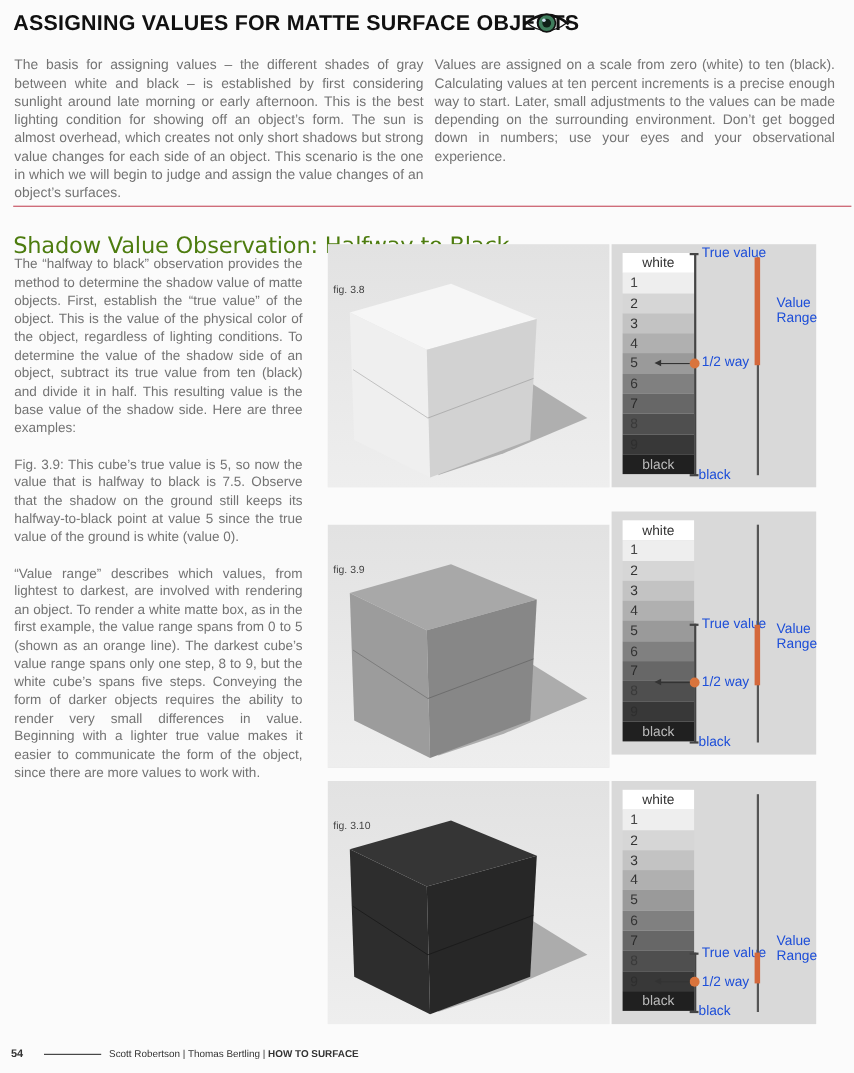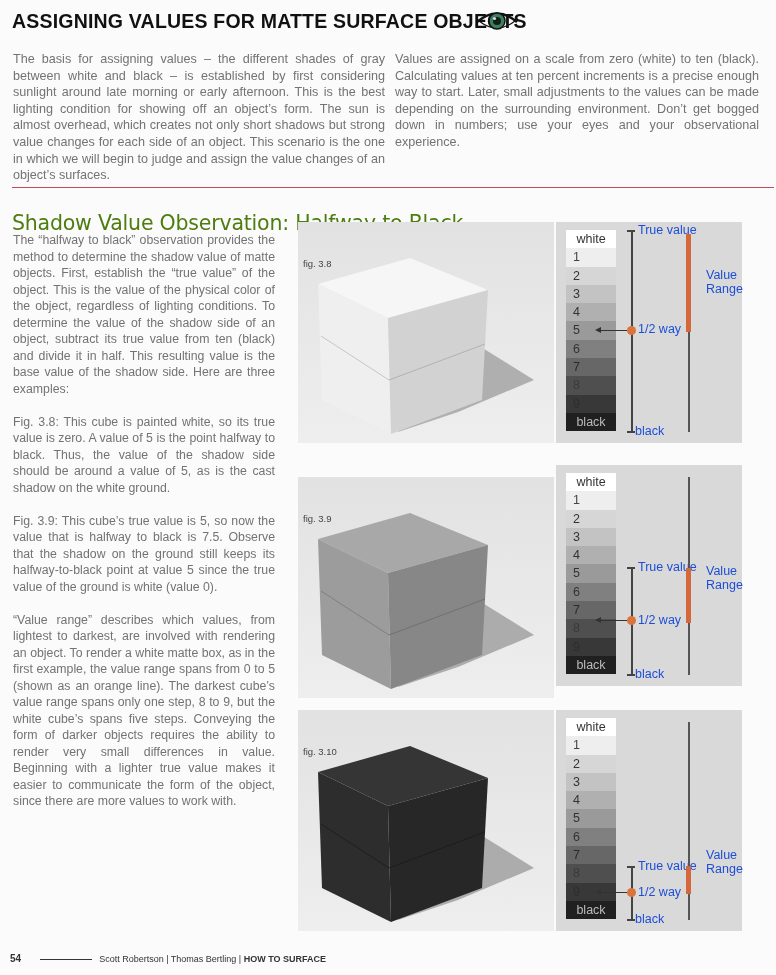--- a/index.html
+++ b/index.html
@@ -15,21 +15,21 @@
   .rule { position: absolute; left: 12px; top: 187px; width: 762px; height: 1px; background: #c44a5a; }
   .h2 { position: absolute; left: 12px; top: 211px; font-size: 20.5px; color: #4d7c0f;
         font-family: "DejaVu Sans", sans-serif; font-weight: normal; white-space: nowrap; letter-spacing: -0.2px;}
   .body-col { left: 13px; top: 232px; width: 262px; font-size: 12.3px; line-height: 16.5px; }
   .body-col p { margin: 0 0 16.5px 0; }
   .fig { position: absolute; left: 298px; width: 256px; height: 221px; background: #e6e6e6; overflow: hidden; }
   .fig-label { position: absolute; left: 5px; top: 4px; font-size: 9.5px; color: #444;
                font-family: "Liberation Sans", sans-serif; margin-top: 32px; }
   .fig svg { position: absolute; left: 0; top: 0; }
   .scale-panel { position: absolute; left: 556px; width: 186px; height: 221px; background: #d9d9d9; }
-  .swatches { position: absolute; left: 10px; top: 8px; width: 50px; }
+  .swatches { position: absolute; left: 10px; top: 8px; width: 65px; }
   .sw { height: 18.3px; font-size: 12.5px; line-height: 18px; padding-left: 7px; box-sizing: border-box;
         font-family: "Liberation Sans", sans-serif; }
   .sw.first { text-align: center; padding-left: 0; }
   .sw.last { text-align: center; padding-left: 0; }
   .lbl { position: absolute; font-size: 12.5px; color: #1d4ed8; white-space: nowrap; font-family: "Liberation Sans", sans-serif; }
   .vline { position: absolute; width: 1.5px; background: #444; }
   .tick { position: absolute; width: 8px; height: 1.5px; background: #444; }
   .orange-bar { position: absolute; width: 5px; background: #d4683b; }
   .dot { position: absolute; width: 9px; height: 9px; border-radius: 50%; background: #d9743d; }
   .arrow { position: absolute; height: 1.2px; background: #333; }
@@ -54,21 +54,20 @@
 </svg>
 
 <div class="col intro-left">The basis for assigning values – the different shades of gray between white and black – is established by first considering sunlight around late morning or early afternoon. This is the best lighting condition for showing off an object’s form. The sun is almost overhead, which creates not only short shadows but strong value changes for each side of an object. This scenario is the one in which we will begin to judge and assign the value changes of an object’s surfaces.</div>
 <div class="col intro-right">Values are assigned on a scale from zero (white) to ten (black). Calculating values at ten percent increments is a precise enough way to start. Later, small adjustments to the values can be made depending on the surrounding environment. Don’t get bogged down in numbers; use your eyes and your observational experience.</div>
 
 <div class="rule"></div>
 <div class="h2">Shadow Value Observation: Halfway to Black</div>
 
 <div class="col body-col">
   <p>The “halfway to black” observation provides the method to determine the shadow value of matte objects. First, establish the “true value” of the object. This is the value of the physical color of the object, regardless of lighting conditions. To determine the value of the shadow side of an object, subtract its true value from ten (black) and divide it in half. This resulting value is the base value of the shadow side. Here are three examples:</p>
-  <p>Fig. 3.8: This cube is painted white, so its true value is zero. A value of 5 is the point halfway to black. Thus, the value of the shadow side should be around a value of 5, as is the cast shadow on the white ground.</p>
   <p>Fig. 3.9: This cube’s true value is 5, so now the value that is halfway to black is 7.5. Observe that the shadow on the ground still keeps its halfway-to-black point at value 5 since the true value of the ground is white (value 0).</p>
   <p>“Value range” describes which values, from lightest to darkest, are involved with rendering an object. To render a white matte box, as in the first example, the value range spans from 0 to 5 (shown as an orange line). The darkest cube’s value range spans only one step, 8 to 9, but the white cube’s spans five steps. Conveying the form of darker objects requires the ability to render very small differences in value. Beginning with a lighter true value makes it easier to communicate the form of the object, since there are more values to work with.</p>
 </div>
 
 <div class="fig" style="top:222px">
   <svg width="256" height="221">
     <defs>
       <linearGradient id="g1" x1="0" y1="0" x2="0" y2="1">
           <stop offset="0" stop-color="#e2e2e2"></stop>
           <stop offset="1" stop-color="#eeeeee"></stop>

